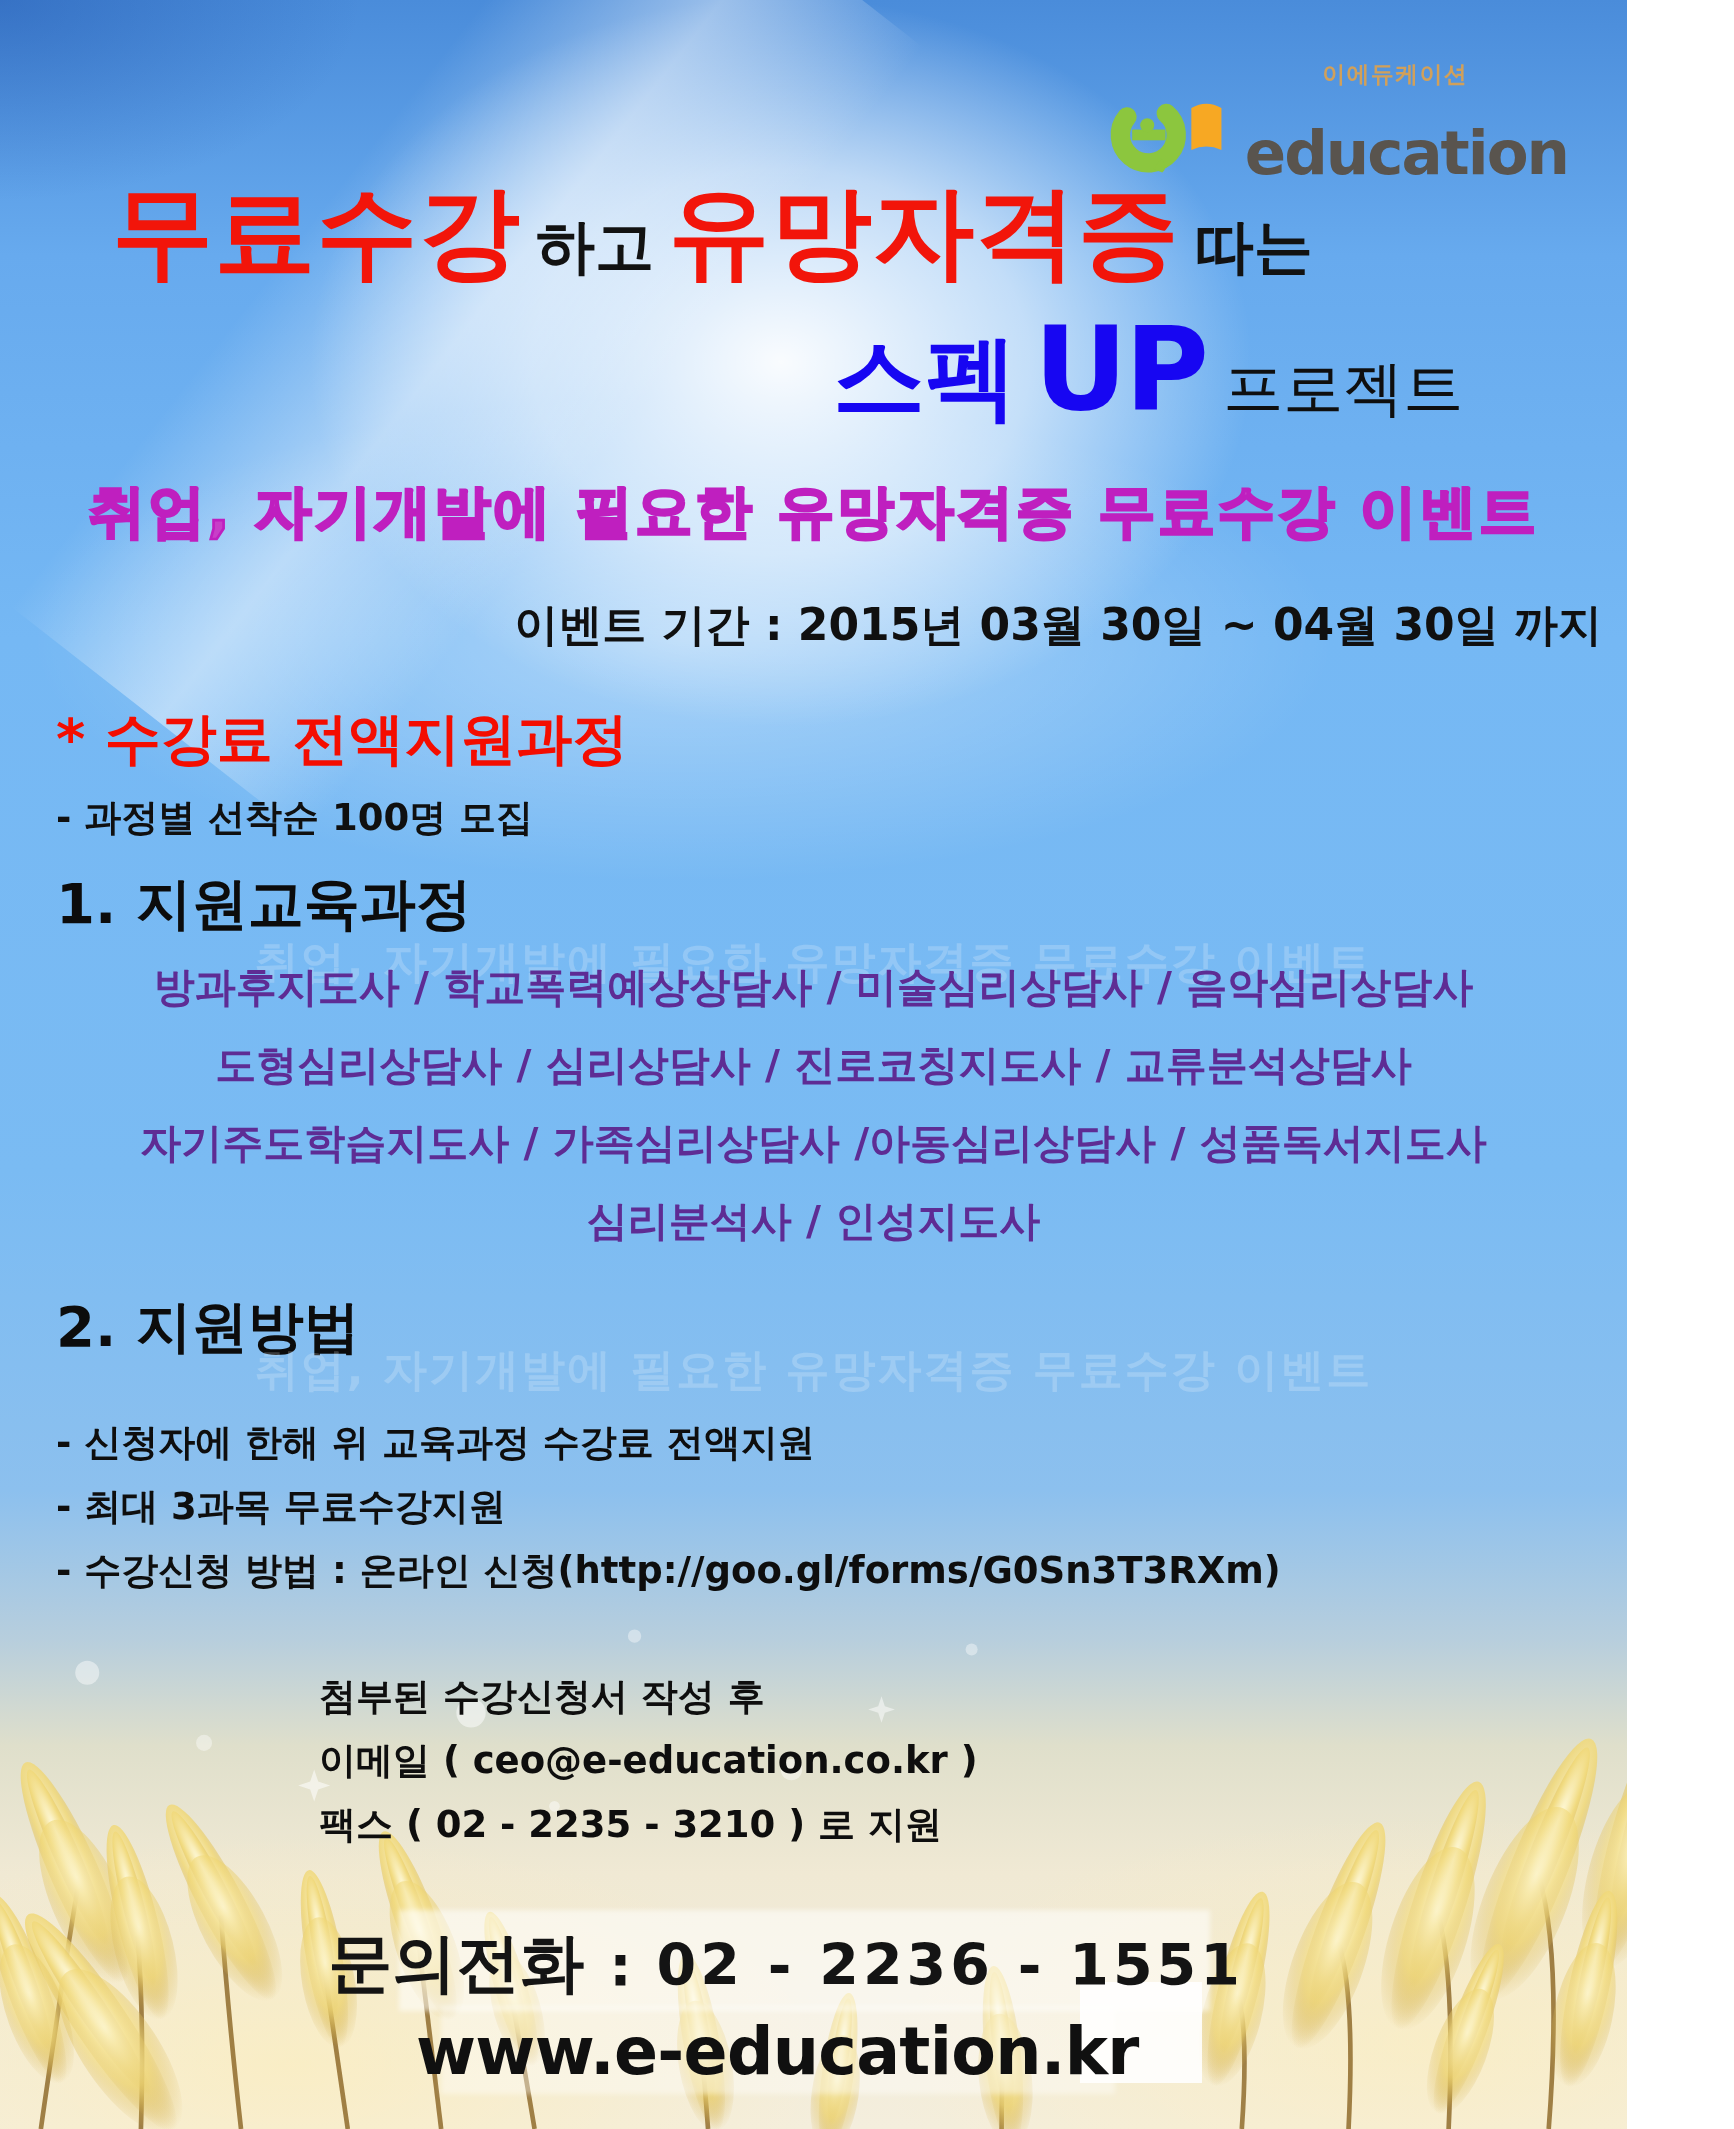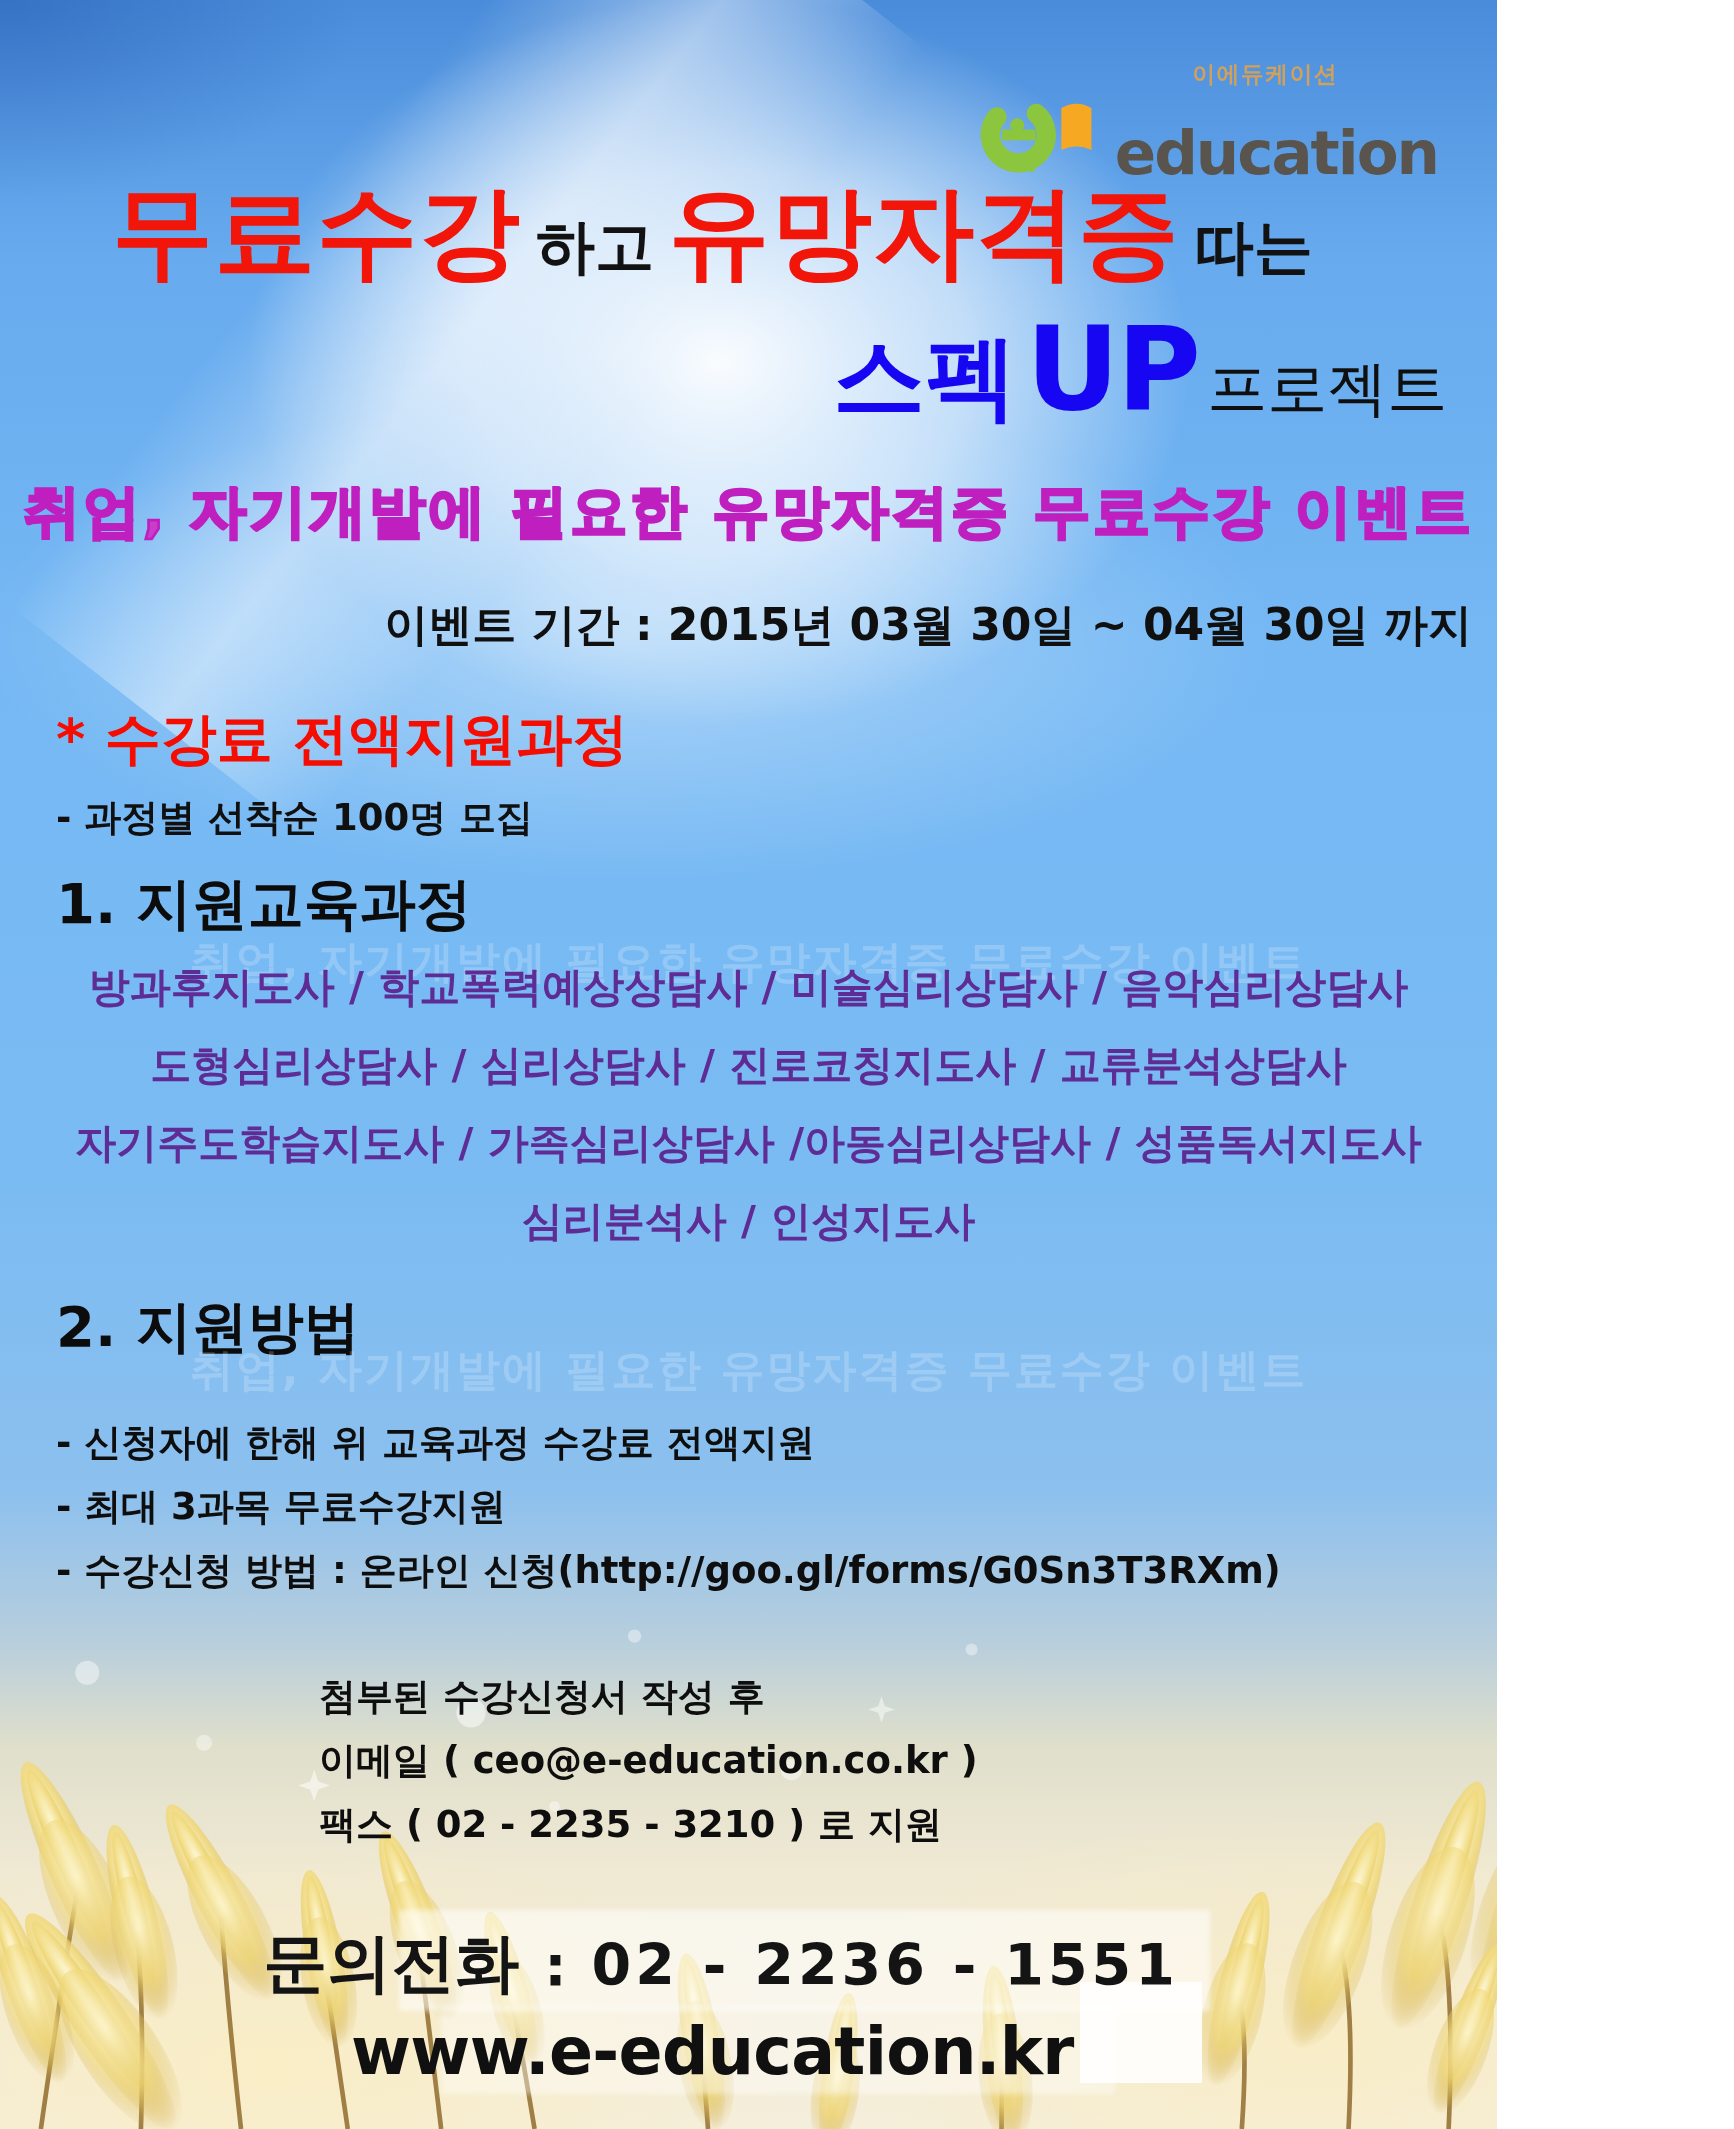--- a/index.html
+++ b/index.html
@@ -1,19 +1,19 @@
 <!DOCTYPE html>
 <html style="font-size:10.7px"><head>
 <meta charset="utf-8">
 <style>
   html,body{margin:0;padding:0;}
   body{font-family:"DejaVu Sans","Liberation Sans",sans-serif;}
   .poster{
     position:relative;
-    width:1497px;height:2129px;
+    width:1627px;height:2129px;
     overflow:hidden;
     background:
       radial-gradient(ellipse 654px 507px at 48% 17%, rgba(255,255,255,0.96) 0%, rgba(255,255,255,0.60) 38%, rgba(255,255,255,0) 72%),
       radial-gradient(ellipse 1002px 374px at 42% 30%, rgba(255,255,255,0.40) 0%, rgba(255,255,255,0) 65%),
       radial-gradient(ellipse 601px 334px at 0% 0%, rgba(25,75,165,0.40) 0%, rgba(25,75,165,0) 60%),
       radial-gradient(ellipse 801px 334px at 18% 97%, rgba(255,238,180,0.55) 0%, rgba(255,238,180,0) 70%),
       radial-gradient(ellipse 801px 334px at 88% 96%, rgba(255,238,180,0.50) 0%, rgba(255,238,180,0) 70%),
       linear-gradient(180deg,#4a8cda 0%,#67aaee 12%,#75b8f4 30%,#7abbf3 55%,#8cc0ee 70%,#b7cedd 77%,#dfdfcb 82%,#f0e9d4 88%,#f4eedd 100%);
   }
   .abs{position:absolute;}
@@ -25,21 +25,21 @@
   
   .logo{top:59px;right:59px;width:467px;text-align:right;}
   .logo-kr{color:#dfa24c;font-size:23px;font-weight:700;letter-spacing:1.3px;margin-right:100px;margin-bottom:1.3px;opacity:.9;}
   .logo-row{display:flex;align-items:flex-end;justify-content:flex-end;gap:4px;}
   .logo-word{color:#59544e;font-size:61px;font-weight:800;letter-spacing:-2px;line-height:.9;}
   
   .headline{top:166px;left:112px;display:flex;align-items:baseline;gap:14.7px;white-space:nowrap;}
   .hl-red{color:#f2150a;font-size:101px;font-weight:800;letter-spacing:1.3px;}
   .hl-black{color:#121212;font-size:59px;font-weight:800;}
   
-  .subheadline{top:302px;left:833px;display:flex;align-items:baseline;gap:9px;white-space:nowrap;}
+  .subheadline{top:302px;left:833px;display:flex;align-items:baseline;gap:17px;white-space:nowrap;}
   .sh-spec{color:#1706f2;font-size:92px;font-weight:800;}
   .sh-up{color:#1706f2;font-size:115px;font-weight:800;letter-spacing:-2.7px;text-align:right;}
   .sh-proj{color:#0f0f0f;font-size:60px;font-weight:400;}
   
   .event-banner{
     top:474px;left:0;width:100%;text-align:center;white-space:nowrap;
     font-size:57px;font-weight:800;letter-spacing:2.7px;
     color:rgba(255,255,255,0.14);
     -webkit-text-stroke:2.7px #bf1fbf;
     text-shadow:0 0 0.7px #bf1fbf;

